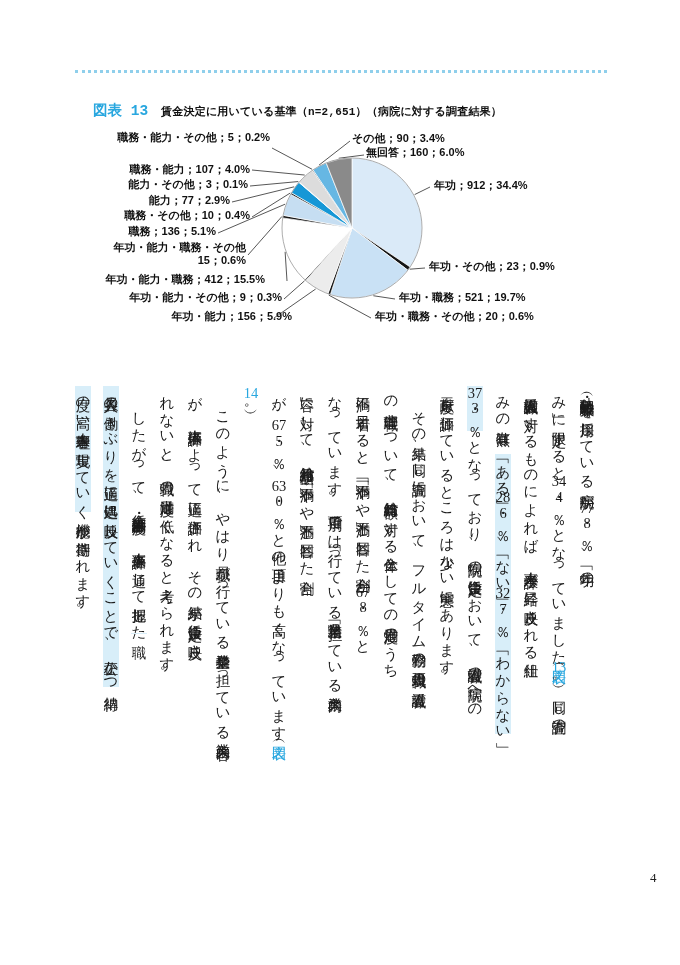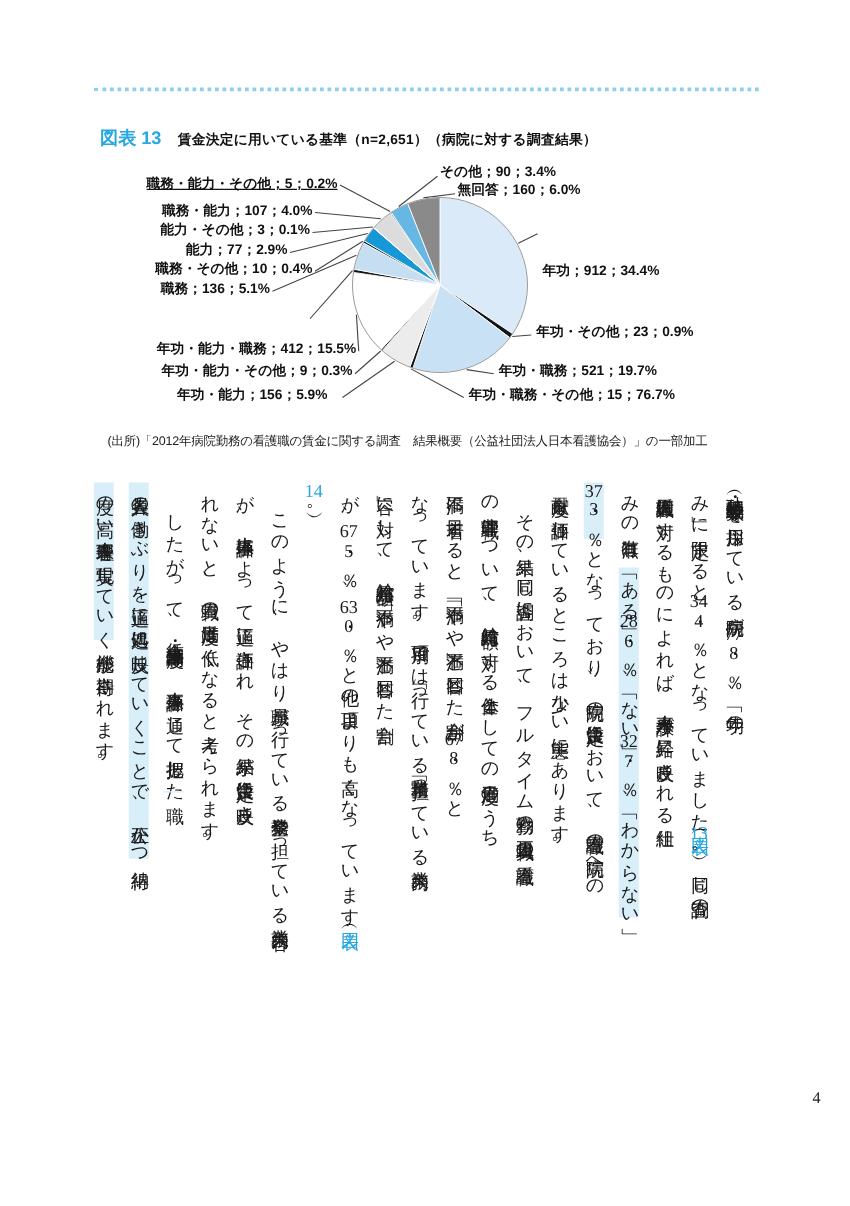--- a/index.html
+++ b/index.html
@@ -6,22 +6,23 @@
   .page{
     position:relative; width:680px; height:965px; background:#ffffff;
     font-family:"Liberation Sans", sans-serif; color:#1a1a1a; overflow:hidden;
     margin:0 auto;
   }
   .dotted-rule{
     position:absolute; left:75px; top:70px; width:532px; height:0;
     border-top:3px dotted #8FCFEB;
   }
   .fig-title-row{
-    position:absolute; left:80px; top:101px; display:flex; gap:13px; align-items:baseline;
+    position:absolute; left:93px; top:101px; display:flex; gap:13px; align-items:baseline;
     white-space:nowrap;
+    font-family:Liberation Mono, monospace;
   }
   .fig-tag{ color:#29A7DF; font-weight:bold; font-size:14.5px; }
   .fig-title{ color:#111; font-weight:bold; font-size:11px; letter-spacing:0.2px; }
   .chart-svg{ position:absolute; left:60px; top:130px; }
   .pie-label{
     position:absolute; font-size:11px; font-weight:bold; color:#111;
     white-space:nowrap; line-height:13px;
   }
   .pie-label.two-line{ text-align:right; }
   .fig-source{
@@ -88,38 +89,41 @@
         <path d="M 292 98 L 231.53 62.75 A 70 70 0 0 1 238.91 52.37 Z" fill="#1697D6" stroke="#ffffff" stroke-width="0.7"></path>
         <path d="M 292 98 L 238.91 52.37 A 70 70 0 0 1 239.20 52.04 Z" fill="#FFFFFF" stroke="#ffffff" stroke-width="0.7"></path>
         <path d="M 292 98 L 239.20 52.04 A 70 70 0 0 1 252.29 40.35 Z" fill="#DCDCDC" stroke="#ffffff" stroke-width="0.7"></path>
         <path d="M 292 98 L 252.29 40.35 A 70 70 0 0 1 253.02 39.86 Z" fill="#161616" stroke="#ffffff" stroke-width="0.7"></path>
         <path d="M 292 98 L 253.02 39.86 A 70 70 0 0 1 266.23 32.92 Z" fill="#66B7E3" stroke="#ffffff" stroke-width="0.7"></path>
         <path d="M 292 98 L 266.23 32.92 A 70 70 0 0 1 292.00 28.00 Z" fill="#8A8A8A" stroke="#ffffff" stroke-width="0.7"></path>
         <circle cx="292" cy="98" r="70" fill="none" stroke="#8a8a8a" stroke-width="0.7"></circle>
       </g>
   </svg>
 
-  <div class="pie-label" style="right:410px; top:141px;text-decoration:underline;">職務・能力・その他；5；0.2%</div>
+  <div class="pie-label" style="right:410px; top:131px;">職務・能力・その他；5；0.2%</div>
   <div class="pie-label" style="right:430px; top:163px;">職務・能力；107；4.0%</div>
   <div class="pie-label" style="right:432px; top:178px;">能力・その他；3；0.1%</div>
   <div class="pie-label" style="right:450px; top:194px;padding-left:24px;">能力；77；2.9%</div>
   <div class="pie-label" style="right:430px; top:209px;">職務・その他；10；0.4%</div>
   <div class="pie-label" style="right:464px; top:225px;">職務；136；5.1%</div>
-  <div class="pie-label" style="right:395px; top:273px;">年功・能力・職務；412；15.5%</div>
+  <div class="pie-label two-line" style="right:434px; top:241px;">
+    <span>年功・能力・職務・その他</span><br>
+    <span>15；0.6%</span>
+  </div>
+  <div class="pie-label" style="right:415px; top:273px;">年功・能力・職務；412；15.5%</div>
   <div class="pie-label" style="right:398px; top:291px;">年功・能力・その他；9；0.3%</div>
-  <div class="pie-label" style="right:418px; top:310px;">年功・能力；156；5.9%</div>
+  <div class="pie-label" style="right:388px; top:310px;">年功・能力；156；5.9%</div>
 
   <div class="pie-label" style="left:352px; top:132px;">その他；90；3.4%</div>
   <div class="pie-label" style="left:366px; top:146px;text-align:right;">無回答；160；6.0%</div>
-  <div class="pie-label" style="left:434px; top:179px;margin-top:32px;">年功；912；34.4%</div>
+  <div class="pie-label" style="left:434px; top:179px;">年功；912；34.4%</div>
   <div class="pie-label" style="left:429px; top:260px;">年功・その他；23；0.9%</div>
   <div class="pie-label" style="left:399px; top:291px;">年功・職務；521；19.7%</div>
-  <div class="pie-label" style="left:375px; top:310px;">年功・職務・その他；15；76.7%</div>
+  <div class="pie-label" style="left:375px; top:310px;">年功・職務・その他；20；0.6%</div>
 
-  <div class="fig-source">(出所)「2012年病院勤務の看護職の賃金に関する調査　結果概要（公益社団法人日本看護協会）」の一部加工</div>
 
   <div class="article" id="article">
       <div class="tcol"><span>功（年齢・勤続年数等）」を採用している病院が<span class="tcy">77</span>・<span class="tcy">8</span>％、「年功の</span></div>
       <div class="tcol"><span>み」に限定すると<span class="tcy">34</span>・<span class="tcy">4</span>％となっていました（</span><span class="blue">図表<span class="tcy">13</span></span><span>）。同じ調査の</span></div>
       <div class="tcol"><span>看護職個人に対するものによれば、人事考課が昇給に反映される仕組</span></div>
       <div class="tcol"><span>みの有無は、</span><span class="hl">「ある」<span class="tcy">28</span>・<span class="tcy">6</span>％、「ない」<span class="tcy">32</span>・<span class="tcy">7</span>％、「わからない」</span></div>
       <div class="tcol"><span class="hl"><span class="tcy">37</span>・<span class="tcy">3</span>％</span><span>となっており、病院の賃金決定において、看護職の病院への</span></div>
       <div class="tcol"><span>貢献度を評価しているところは少ない実態にあります。</span></div>
       <div class="tcol"><span>　その結果、同じ調査において、フルタイム勤務の正規職員の看護職</span></div>
       <div class="tcol"><span>の非管理職について、給与総月額に対する全体としての満足度のうち</span></div>

